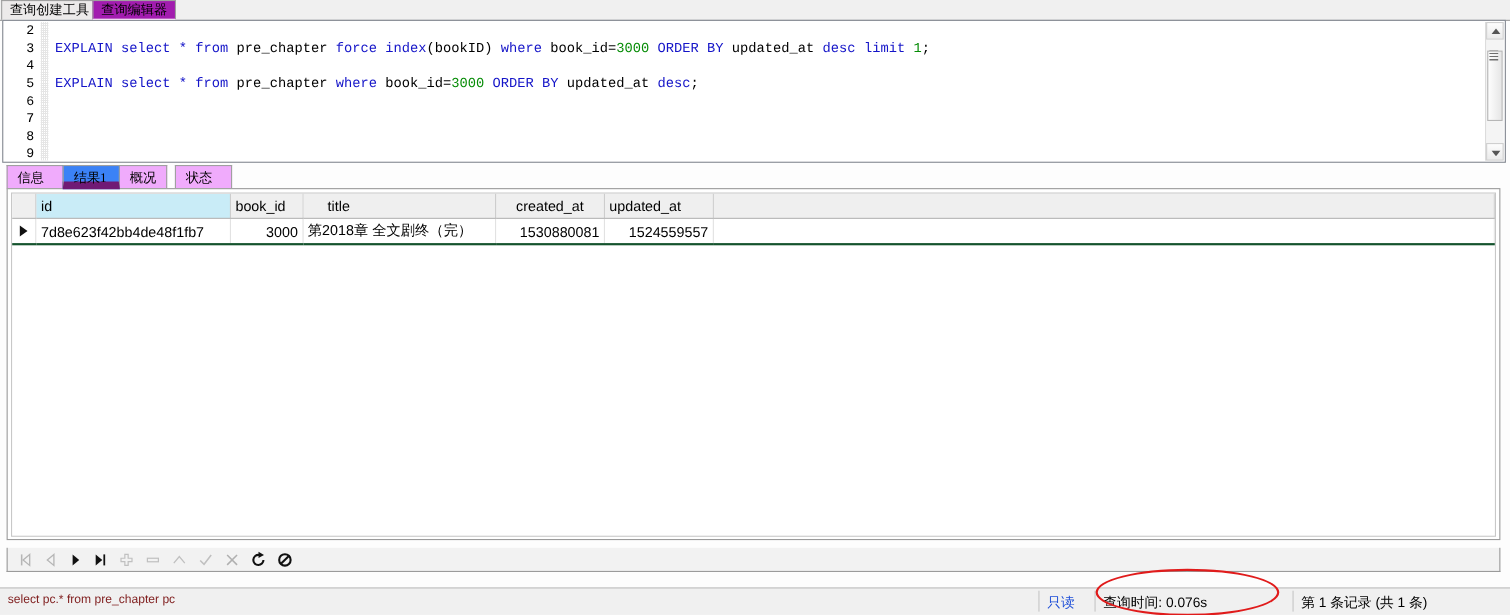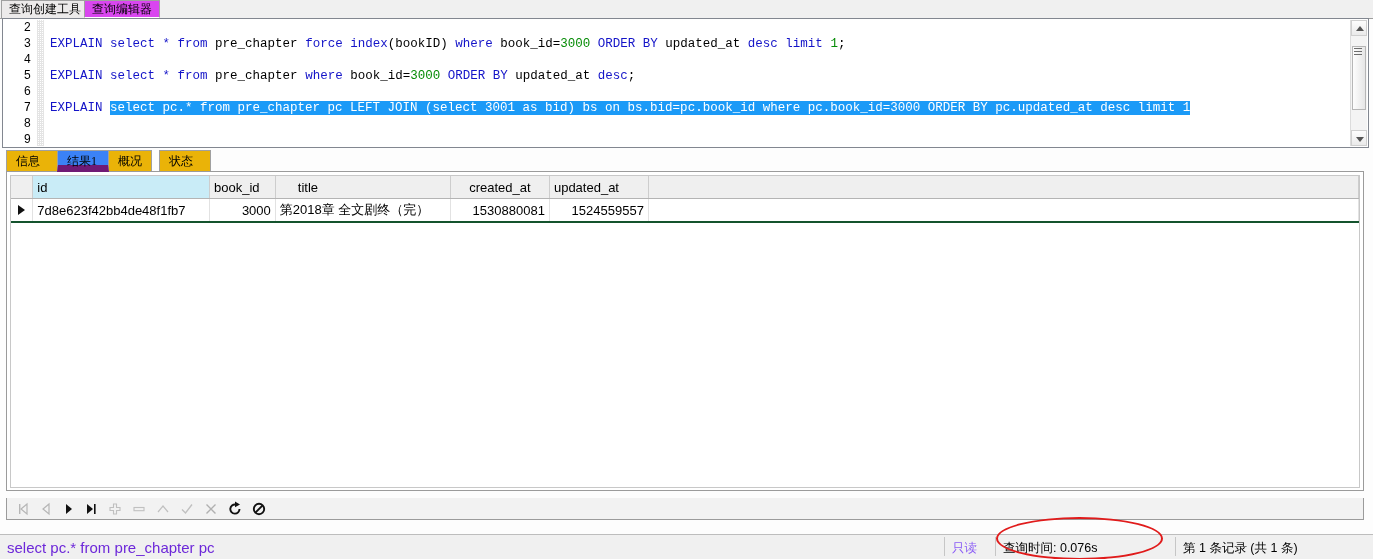--- a/index.html
+++ b/index.html
@@ -13,21 +13,21 @@
   .app{position:relative;width:1373px;height:559px;background:#fdfdfd;}
 
   
   .tabstrip{position:absolute;left:0;top:0;width:1373px;height:18px;background:#f0f0f0;border-bottom:1px solid #9d9d9d;}
   .tab{
     position:absolute;top:0;height:18px;line-height:17px;
     padding:0 7px;font-size:12px;color:#000;
     background:#eceaea;border:1px solid #a0a0a0;border-bottom:none;
     box-sizing:border-box;white-space:nowrap;
   }
-  .tab.active{background:#d946ef;border-bottom:1px solid #ffffff;z-index:3;}
+  .tab.active{background:#a21caf;border-bottom:1px solid #ffffff;z-index:3;}
   .tab.t0{left:1px;}
   .tab.t1{left:84px;}
 
   
   .editor-outer{position:absolute;left:2px;top:18px;width:1367px;height:130px;
      background:#fff;border:1px solid #828790;box-sizing:border-box;}
   .editor-inner{position:absolute;left:1px;top:1px;width:1348px;height:126px;overflow:hidden;background:#fff;}
   .gutter{position:absolute;left:0;top:0;width:33px;height:126px;background:#ffffff;}
   .gutter-dots{position:absolute;left:33px;top:0;width:7px;height:126px;
      background-image:repeating-linear-gradient(0deg,#cfcfcf 0px,#cfcfcf 1px,transparent 1px,transparent 2px),
@@ -54,21 +54,21 @@
   .sb-arrow.up i{top:5px;border-bottom:5px solid #555;}
   .sb-arrow.down i{top:6px;border-top:5px solid #555;}
   .sb-thumb{position:absolute;left:1px;top:26px;width:14px;height:64px;
      background:linear-gradient(90deg,#fdfdfd,#e6e6e6);border:1px solid #b6b6b6;box-sizing:border-box;}
   .sb-grip{position:absolute;left:3px;top:26px;width:8px;height:9px;
      background:repeating-linear-gradient(0deg,#6d6d6d 0,#6d6d6d 1px,transparent 1px,transparent 3px);}
 
   
   .res-tabs{position:absolute;left:6px;top:150px;height:22px;}
   .rtab{position:absolute;top:0;height:22px;line-height:21px;padding:0 9px;font-size:12px;
-     background:#eab308;border:1px solid #a0a0a0;border-bottom:none;box-sizing:border-box;white-space:nowrap;}
+     background:#f0abfc;border:1px solid #a0a0a0;border-bottom:none;box-sizing:border-box;white-space:nowrap;}
   .rtab.active{background:#3b82f6;border-bottom:7px solid #701a75;z-index:3;font-family:Liberation Serif, serif;}
 
   .grid-outer{position:absolute;left:6px;top:171px;width:1358px;height:320px;
      background:#ffffff;border:1px solid #9b9b9b;box-sizing:border-box;}
   .grid-inner{position:absolute;left:3px;top:3px;width:1350px;height:313px;border:1px solid #c8c8c8;
      box-sizing:border-box;background:#fff;overflow:hidden;}
   table.grid{border-collapse:collapse;table-layout:fixed;font-size:13px;}
   table.grid th{
      background:#efefef;border-right:1px solid #cdcdcd;border-bottom:1px solid #b4b4b4;
      font-weight:normal;text-align:left;padding:2px 4px;height:18px;color:#000;
@@ -82,22 +82,22 @@
   .numcell{text-align:right;}
 
   
   .navbar{position:absolute;left:6px;top:498px;width:1358px;height:22px;background:#f2f2f2;
       border-left:1px solid #9b9b9b;border-right:1px solid #9b9b9b;border-bottom:1px solid #9b9b9b;box-sizing:border-box;}
   .navbtn{position:absolute;top:2px;width:18px;height:18px;}
   .navbtn svg{display:block;}
 
   
   .statusbar{position:absolute;left:0;bottom:0;width:1373px;height:24px;background:#f0f0f0;border-top:1px solid #bdbdbd;}
-  .st-sql{position:absolute;left:7px;top:4px;font-size:15px;color:#6d28d9;white-space:nowrap;}
-  .st-ro{position:absolute;left:952px;top:5px;font-size:12.5px;color:#8b5cf6;}
+  .st-sql{position:absolute;left:7px;top:4px;font-size:11px;color:#7f1d1d;white-space:nowrap;}
+  .st-ro{position:absolute;left:952px;top:5px;font-size:12.5px;color:#1d4ed8;}
   .st-time{position:absolute;left:1003px;top:5px;font-size:12.5px;color:#000;}
   .st-rec{position:absolute;left:1183px;top:5px;font-size:12.5px;color:#000;}
   .sep{position:absolute;top:2px;width:1px;height:19px;background:#c6c6c6;}
 
   .ellipse{position:absolute;left:996px;top:517px;width:163px;height:39px;
      border:2px solid #e01b1b;border-radius:50%;background:transparent;pointer-events:none;}
 </style>
 </head>
 <body>
 
@@ -111,21 +111,21 @@
   <div class="editor-outer">
     <div class="editor-inner">
       <div class="gutter"></div>
       <div class="gutter-dots"></div>
       <div class="code" id="code-area">
           <div class="ln"><span class="lnum">2</span><span class="ltext"></span></div>
           <div class="ln"><span class="lnum">3</span><span class="ltext"><span class="kw">EXPLAIN</span><span class="id"> </span><span class="kw">select</span><span class="id"> </span><span class="kw">*</span><span class="id"> </span><span class="kw">from</span><span class="id"> pre_chapter </span><span class="kw">force</span><span class="id"> </span><span class="kw">index</span><span class="id">(bookID) </span><span class="kw">where</span><span class="id"> book_id=</span><span class="num">3000</span><span class="id"> </span><span class="kw">ORDER</span><span class="id"> </span><span class="kw">BY</span><span class="id"> updated_at </span><span class="kw">desc</span><span class="id"> </span><span class="kw">limit</span><span class="id"> </span><span class="num">1</span><span class="id">;</span></span></div>
           <div class="ln"><span class="lnum">4</span><span class="ltext"></span></div>
           <div class="ln"><span class="lnum">5</span><span class="ltext"><span class="kw">EXPLAIN</span><span class="id"> </span><span class="kw">select</span><span class="id"> </span><span class="kw">*</span><span class="id"> </span><span class="kw">from</span><span class="id"> pre_chapter </span><span class="kw">where</span><span class="id"> book_id=</span><span class="num">3000</span><span class="id"> </span><span class="kw">ORDER</span><span class="id"> </span><span class="kw">BY</span><span class="id"> updated_at </span><span class="kw">desc</span><span class="id">;</span></span></div>
           <div class="ln"><span class="lnum">6</span><span class="ltext"></span></div>
-          <div class="ln"><span class="lnum">7</span><span class="ltext"><span class="kw">EXPLAIN</span><span class="id"> </span><span class="sel">select pc.* from pre_chapter pc LEFT JOIN (select 3001 as bid) bs on bs.bid=pc.book_id where pc.book_id=3000 ORDER BY pc.updated_at desc limit 1</span></span></div>
+          <div class="ln"><span class="lnum">7</span></div>
           <div class="ln"><span class="lnum">8</span><span class="ltext"></span></div>
           <div class="ln"><span class="lnum">9</span><span class="ltext"></span></div>
         </div>
     </div>
     <div class="vscroll">
       <div class="sb-arrow up">
           <i></i>
         </div>
       <div class="sb-thumb"></div>
       <div class="sb-grip"></div>

